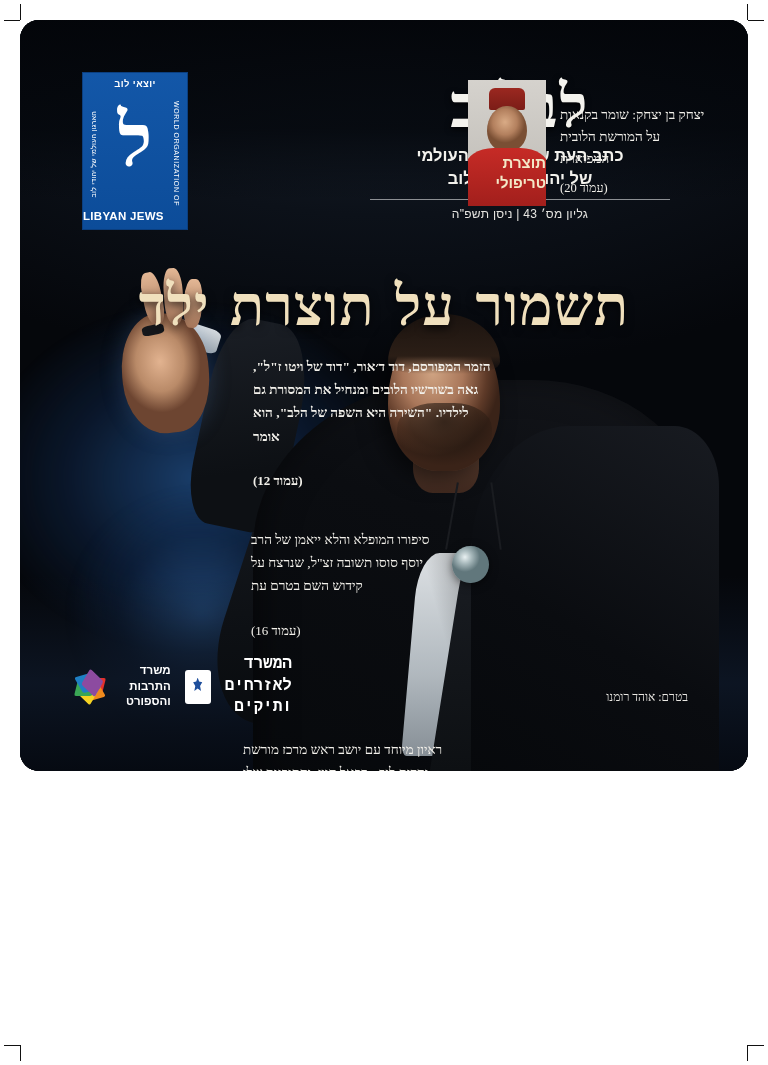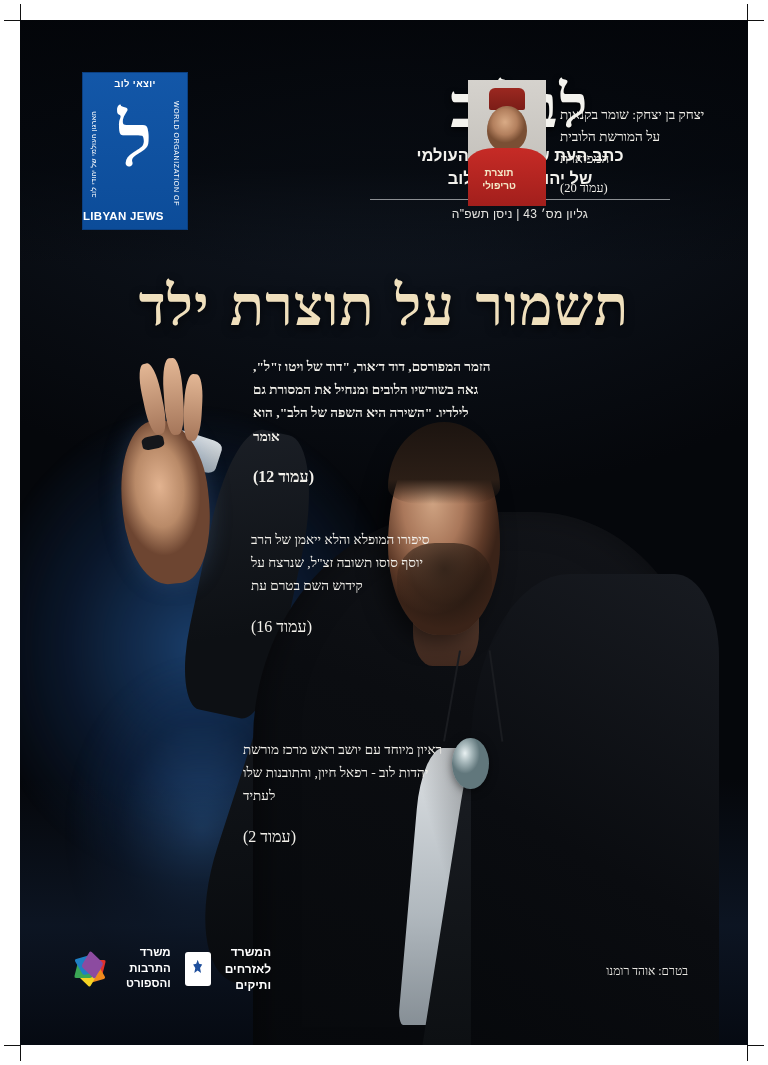--- a/index.html
+++ b/index.html
@@ -23,23 +23,24 @@
     background: #111;
   }
   .crop.h { height: 1px; width: 16px; }
   .crop.v { width: 1px; height: 16px; }
 
   .cover {
     position: absolute;
     left: 20px;
     top: 20px;
     width: 728px;
-    height: 1025px;
+    height: 751px;
     overflow: hidden;
     background: #05070c;
+    border-radius: 19px;
   }
 
   
   .bg-base {
     position: absolute;
     inset: 0;
     background:
       radial-gradient(120% 60% at 50% 2%, #1b2430 0%, #0c1119 40%, #05070b 75%),
       linear-gradient(180deg, #0a0f16 0%, #05070c 55%, #04060a 100%);
   }
@@ -403,25 +404,25 @@
     left: 50%;
     bottom: 0;
     transform: translateX(-50%);
     width: 84px;
     height: 58px;
     background: linear-gradient(180deg, #c62b26 0%, #a21f1c 100%);
     border-radius: 34% 34% 0 0;
   }
   .portrait .label {
     position: absolute;
-    left: 0; right: 16px;
+    left: 0; right: 0;
     bottom: 14px;
-    text-align: center;
-    font-family: "Liberation Sans", sans-serif;
-    font-size: 10px;
+    text-align: right;
+    font-family: "Liberation Sans", sans-serif;
+    font-size: 15px;
     font-weight: bold;
     color: #f4e9c8;
     line-height: 1.3;
   }
 
   
   .headline {
     position: absolute;
     top: 252px;
     right: 26px;
@@ -440,22 +441,22 @@
   .teaser {
     position: absolute;
     direction: rtl;
     text-align: left;
     color: #f2f0ea;
     font-family: "Liberation Serif", serif;
     font-size: 13.5px;
     line-height: 1.72;
   }
   .teaser .page-ref {
-    margin-top: 15px;
-    font-size: 16px;
+    margin-top: 22px;
+    font-size: 13px;
   }
   .teaser-1 { top: 335px; right: 250px; width: 245px; font-weight: bold; }
   .teaser-2 { top: 508px; right: 305px; width: 192px; }
   .teaser-3 { top: 718px; right: 293px; width: 212px; }
 
   .credit {
     position: absolute;
     bottom: 66px;
     right: 60px;
     direction: rtl;
@@ -468,23 +469,23 @@
   .sponsors {
     position: absolute;
     bottom: 52px;
     left: 48px;
     display: flex;
     align-items: center;
     gap: 14px;
     direction: rtl;
   }
   .sponsor-text {
-    font-family: Liberation Sans, sans-serif;
+    font-family: Liberation Mono, monospace;
     color: #ffffff;
-    font-size: 12px;
+    font-size: 16px;
     line-height: 1.35;
     text-align: right;
     font-weight: bold;
   }
   .emblem {
     width: 26px;
     height: 34px;
     background: #ffffff;
     border-radius: 3px;
     position: relative;

